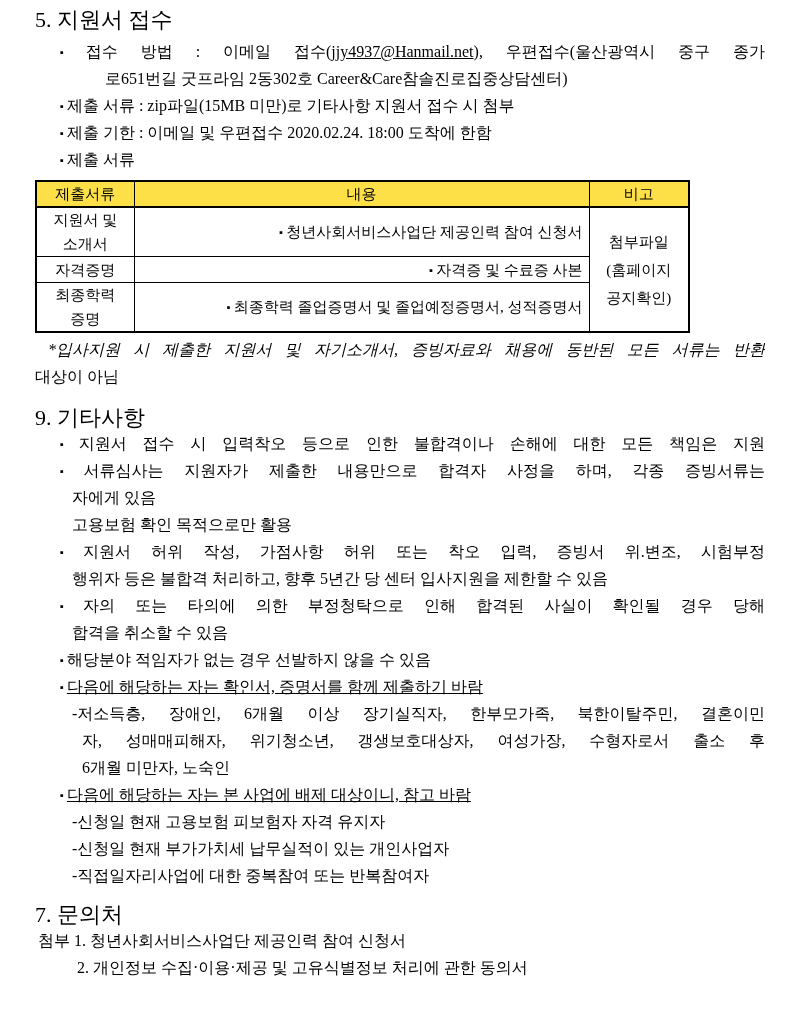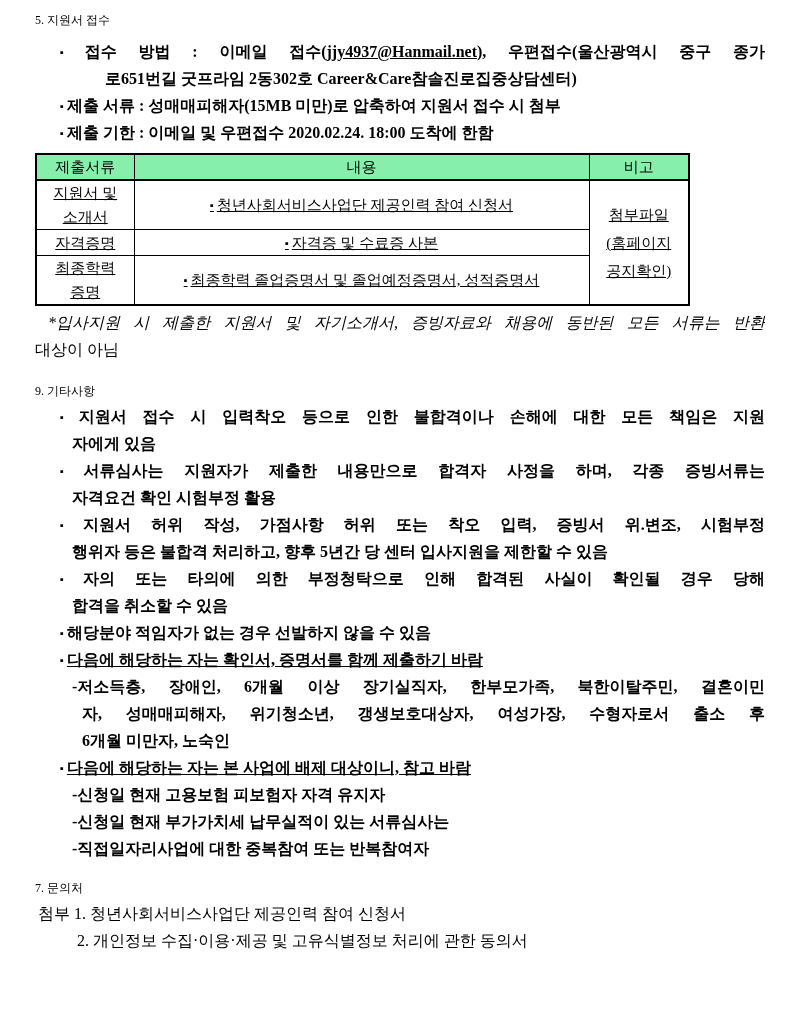--- a/index.html
+++ b/index.html
@@ -4,56 +4,55 @@
 <style>
   html,body { margin:0; padding:0; background:#ffffff; }
   .page {
     position:relative; box-sizing:border-box;
     width:800px; height:1019px;
     padding:8px 35px 0 35px;
     background:#ffffff; color:#000000;
     font-family:"Liberation Serif","DejaVu Serif",serif;
     font-size:16px; overflow:hidden;
   }
-  .sec-heading { font-size:12px; line-height:24px; }
+  .sec-heading { font-size:22px; line-height:24px; }
   #sec5-heading { margin:0 0 6px 0; }
   #sec6-heading { margin:16px 0 0 0; }
   #sec7-heading { margin:14px 0 0 0; }
 
-  .bullets { margin-left:25px; width:705px;font-weight:bold; }
+  .bullets { margin-left:25px; width:705px; }
   .line { line-height:27px; height:27px; overflow:hidden; word-break:keep-all; }
   .jline { text-align:justify; text-align-last:justify; }
   .indent45 { padding-left:45px; }
   .indent12 { padding-left:12px; }
   .indent22 { padding-left:22px; }
 
   .marker { font-size:11px; vertical-align:1px; margin-right:3px; }
   .ul { text-decoration:underline; }
   a.email { color:inherit; text-decoration:underline; cursor:pointer; }
 
   table.doc-table {
     margin-top:7px; width:653px;
     border-collapse:collapse; border:2px solid #000;
     font-size:15px; table-layout:fixed;
   }
   table.doc-table col.c1 { width:98px; }
   table.doc-table col.c2 { width:455px; }
   table.doc-table col.c3 { width:100px; }
   table.doc-table th {
-    background:#86efac; font-weight:normal;
+    background:#fde047; font-weight:normal;
     border:1px solid #000; border-bottom:2px solid #000;
     height:24px; padding:0 4px; text-align:center;
   }
   table.doc-table td {
     border:1px solid #000; padding:0 6px;
     vertical-align:middle;
-    text-decoration:underline;
   }
   td.c-center { text-align:center; }
-  td.c-left  { text-align:center; }
+  td.c-left  { text-align:right; }
   .cell-2line { height:48px; line-height:24px; }
   .cell-1line { height:25px; line-height:24px; }
   .note-cell div { line-height:28px; text-align:center; }
 
   .footnote { margin-top:3px; width:730px; }
   .footnote .fn-l1 { padding-left:13px;font-style:italic; }
 
   .attach1 { margin-left:3px; }
   .attach2 { margin-left:42px; }
   #sec7-bullet { margin-top:8px; }
@@ -62,22 +61,23 @@
 <body>
 
 <div class="page">
 
   <div>
     <div class="sec-heading" id="sec5-heading">5. 지원서 접수</div>
 
     <div class="bullets">
       <div class="line jline"><span class="marker">▪</span><span>접수 방법 : 이메일 접수(</span><a class="email">jjy4937@Hanmail.net</a><span>), 우편접수(울산광역시 중구 종가</span></div>
       <div class="line indent45">로651번길 굿프라임 2동302호 Career&amp;Care참솔진로집중상담센터)</div>
-      <div class="line"><span class="marker">▪</span><span>제출 서류 : 성매매피해자(15MB 미만)로 압축하여 지원서 접수 시 첨부</span></div>
+      <div class="line"><span class="marker">▪</span><span>제출 서류 : zip파일(15MB 미만)로 기타사항 지원서 접수 시 첨부</span></div>
       <div class="line"><span class="marker">▪</span><span>제출 기한 : 이메일 및 우편접수 2020.02.24. 18:00 도착에 한함</span></div>
+      <div class="line"><span class="marker">▪</span><span>제출 서류</span></div>
     </div>
 
     <table class="doc-table">
       <colgroup>
           <col class="c1">
           <col class="c2">
           <col class="c3">
         </colgroup>
       <thead>
         <tr>
@@ -117,41 +117,41 @@
       <div class="line jline fn-l1">*입사지원 시 제출한 지원서 및 자기소개서, 증빙자료와 채용에 동반된 모든 서류는 반환</div>
       <div class="line">대상이 아님</div>
     </div>
   </div>
 
   <div>
     <div class="sec-heading" id="sec6-heading">9. 기타사항</div>
 
     <div class="bullets">
       <div class="line jline"><span class="marker">▪</span><span>지원서 접수 시 입력착오 등으로 인한 불합격이나 손해에 대한 모든 책임은 지원</span></div>
+      <div class="line jline"><span class="marker">▪</span><span>서류심사는 지원자가 제출한 내용만으로 합격자 사정을 하며, 각종 증빙서류는</span></div>
+
       <div class="line indent12">자에게 있음</div>
-
-      <div class="line jline"><span class="marker">▪</span><span>서류심사는 지원자가 제출한 내용만으로 합격자 사정을 하며, 각종 증빙서류는</span></div>
-      <div class="line indent12">자격요건 확인 시험부정 활용</div>
+      <div class="line indent12">고용보험 확인 목적으로만 활용</div>
 
       <div class="line jline"><span class="marker">▪</span><span>지원서 허위 작성, 가점사항 허위 또는 착오 입력, 증빙서 위.변조, 시험부정</span></div>
       <div class="line indent12">행위자 등은 불합격 처리하고, 향후 5년간 당 센터 입사지원을 제한할 수 있음</div>
 
       <div class="line jline"><span class="marker">▪</span><span>자의 또는 타의에 의한 부정청탁으로 인해 합격된 사실이 확인될 경우 당해</span></div>
       <div class="line indent12">합격을 취소할 수 있음</div>
 
       <div class="line"><span class="marker">▪</span><span>해당분야 적임자가 없는 경우 선발하지 않을 수 있음</span></div>
 
       <div class="line"><span class="marker">▪</span><span class="ul">다음에 해당하는 자는 확인서, 증명서를 함께 제출하기 바람</span></div>
       <div class="line jline indent12">-저소득층, 장애인, 6개월 이상 장기실직자, 한부모가족, 북한이탈주민, 결혼이민</div>
       <div class="line jline indent22">자, 성매매피해자, 위기청소년, 갱생보호대상자, 여성가장, 수형자로서 출소 후</div>
       <div class="line indent22">6개월 미만자, 노숙인</div>
 
       <div class="line"><span class="marker">▪</span><span class="ul">다음에 해당하는 자는 본 사업에 배제 대상이니, 참고 바람</span></div>
       <div class="line indent12">-신청일 현재 고용보험 피보험자 자격 유지자</div>
-      <div class="line indent12">-신청일 현재 부가가치세 납무실적이 있는 서류심사는</div>
+      <div class="line indent12">-신청일 현재 부가가치세 납무실적이 있는 개인사업자</div>
       <div class="line indent12">-직접일자리사업에 대한 중복참여 또는 반복참여자</div>
     </div>
   </div>
 
   <div>
     <div class="sec-heading" id="sec7-heading">7. 문의처</div>
 
 
     <div class="line attach1">첨부 1. 청년사회서비스사업단 제공인력 참여 신청서</div>
     <div class="line attach2">2. 개인정보 수집·이용·제공 및 고유식별정보 처리에 관한 동의서</div>

